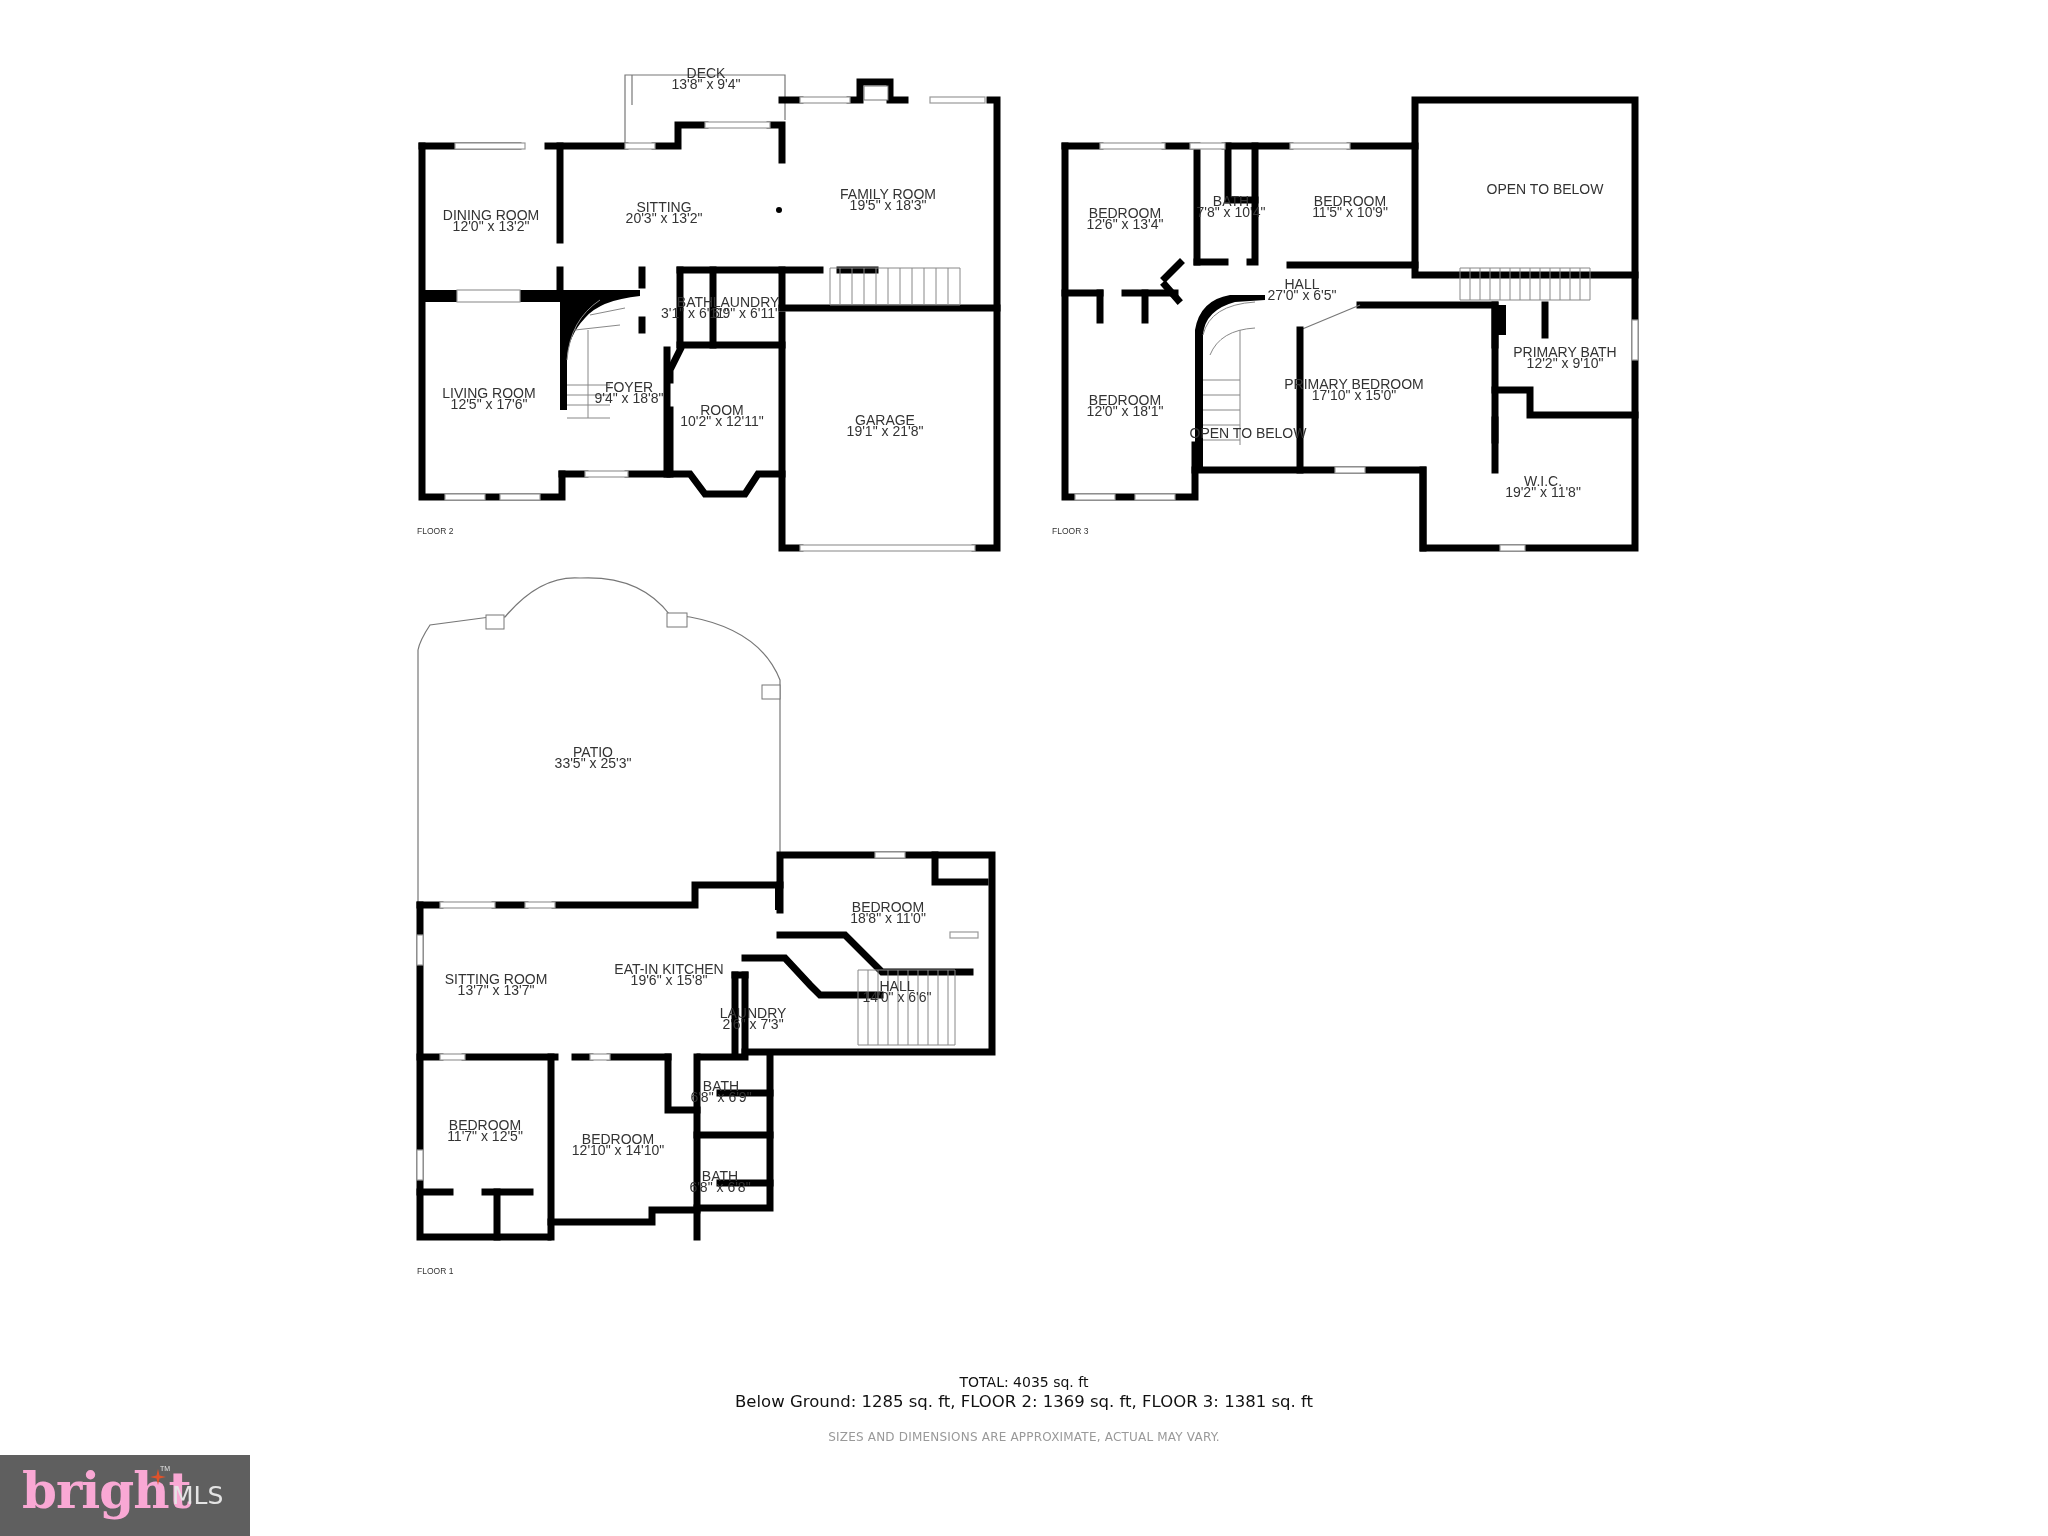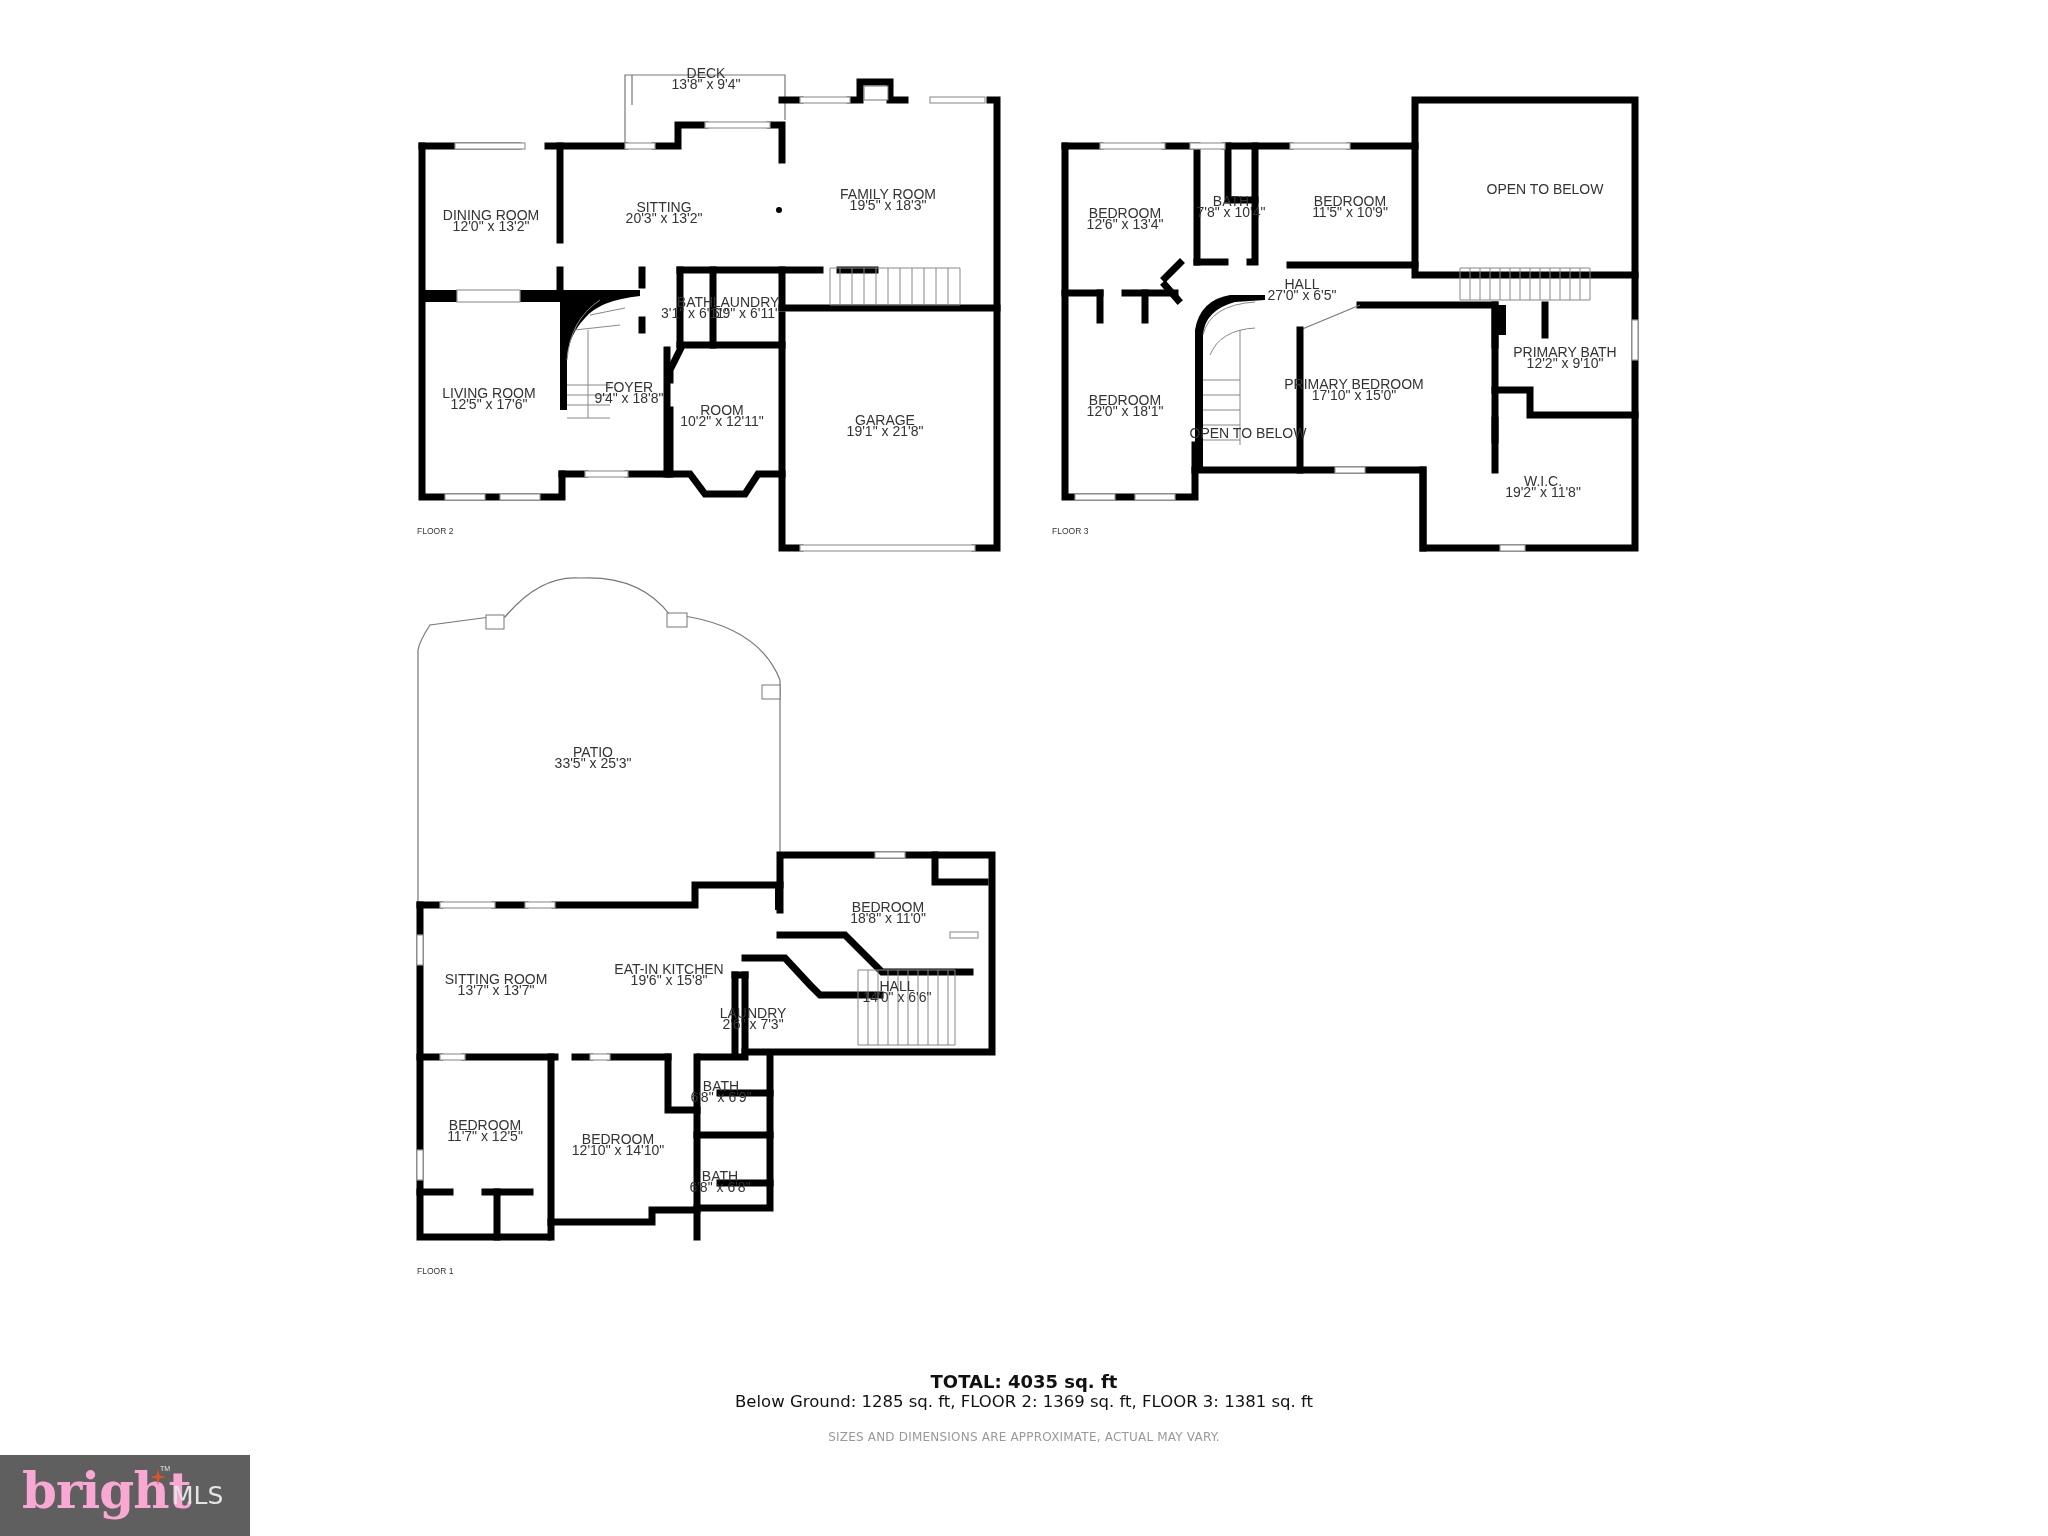--- a/index.html
+++ b/index.html
@@ -8,21 +8,21 @@
   .w{fill:#000;}
   .wl{stroke:#000;stroke-width:7;fill:none;stroke-linecap:square;}
   .win{fill:#fff;stroke:#999;stroke-width:1.2;}
   .thin{stroke:#777;stroke-width:1.2;fill:none;}
   .stair{stroke:#888;stroke-width:1;fill:none;}
   .rl{position:absolute;transform:translate(-50%,-50%);text-align:center;color:#333;font-size:14px;line-height:11px;white-space:nowrap;font-family:"Liberation Sans",sans-serif;}
   .rl .n{display:block;}
   .rl .d{display:block;}
   .floor-label{position:absolute;font-size:8.5px;color:#333;font-family:"Liberation Sans",sans-serif;}
   .summary{position:absolute;left:0;width:2048px;top:1372px;text-align:center;font-family:"DejaVu Sans",sans-serif;color:#111;}
-  .summary .total{font-weight:bold;font-size:18px;line-height:20px;}
+  .summary .total{font-weight:normal;font-size:14px;line-height:20px;}
   .summary .line{font-size:16.5px;line-height:20px;}
   .summary .disclaimer{font-size:12px;color:#999;margin-top:18px;letter-spacing:0.2px;}
   .logo{position:absolute;left:0;top:1455px;width:250px;height:81px;background:#5f5f5f;}
   .logo .bright{position:absolute;left:22px;top:6px;font-family:"DejaVu Serif",serif;font-size:50px;color:#f9a8d4;font-weight:bold;letter-spacing:-1px;}
   .logo .mls{position:absolute;left:172px;top:26px;font-family:"DejaVu Sans",sans-serif;font-size:25px;color:#e4e4e4;text-align:center;}
   .logo .tm{position:absolute;left:160px;top:10px;font-size:7px;color:#e4e4e4;}
   .logo .star{position:absolute;left:150px;top:14px;width:16px;height:16px;}
 </style>
 </head>
 <body>

